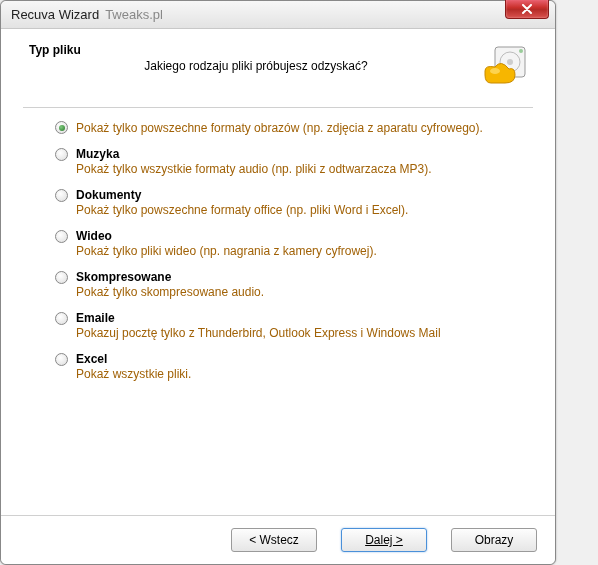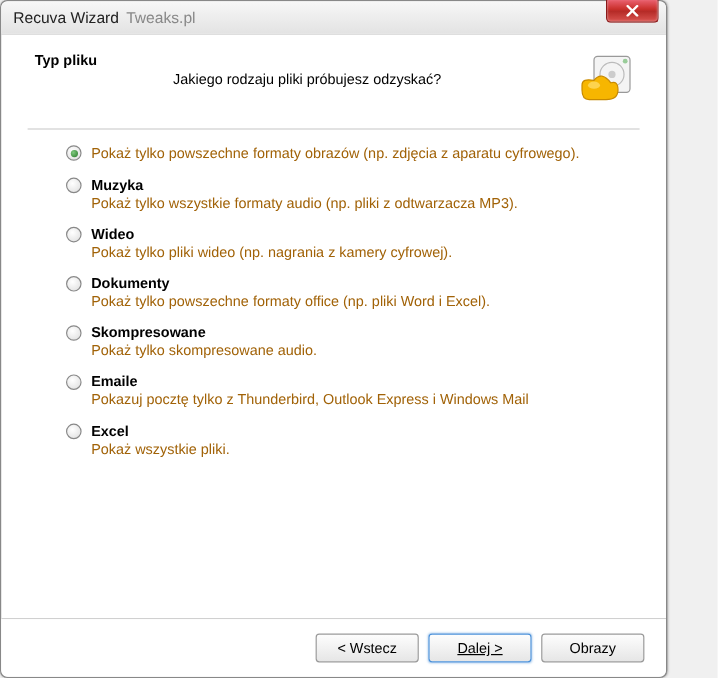--- a/index.html
+++ b/index.html
@@ -134,21 +134,21 @@
   }
   .footer {
     position: absolute;
     bottom: 0;
     left: 0;
     right: 0;
     border-top: 1px solid #d0d0d0;
     padding: 12px 18px;
     display: flex;
     justify-content: flex-end;
-    gap: 8px;
+    gap: 24px;
     background: #fff;
     border-radius: 0 0 6px 6px;
   }
   .btn {
     min-width: 86px;
     height: 24px;
     border: 1px solid #9a9a9a;
     border-radius: 3px;
     background: linear-gradient(to bottom, #fdfdfd, #e6e6e6);
     font-size: 12px;
@@ -212,30 +212,30 @@
       <div class="radio"></div>
       <div class="option-text">
         <div class="option-label">Muzyka</div>
         <div class="option-desc">Pokaż tylko wszystkie formaty audio (np. pliki z odtwarzacza MP3).</div>
       </div>
     </div>
 
     <div class="option">
       <div class="radio"></div>
       <div class="option-text">
+        <div class="option-label">Dokumenty</div>
+        <div class="option-desc">Pokaż tylko powszechne formaty office (np. pliki Word i Excel).</div>
+      </div>
+    </div>
+
+    <div class="option">
+      <div class="radio"></div>
+      <div class="option-text">
         <div class="option-label">Wideo</div>
         <div class="option-desc">Pokaż tylko pliki wideo (np. nagrania z kamery cyfrowej).</div>
-      </div>
-    </div>
-
-    <div class="option">
-      <div class="radio"></div>
-      <div class="option-text">
-        <div class="option-label">Dokumenty</div>
-        <div class="option-desc">Pokaż tylko powszechne formaty office (np. pliki Word i Excel).</div>
       </div>
     </div>
 
     <div class="option">
       <div class="radio"></div>
       <div class="option-text">
         <div class="option-label">Skompresowane</div>
         <div class="option-desc">Pokaż tylko skompresowane audio.</div>
       </div>
     </div>

